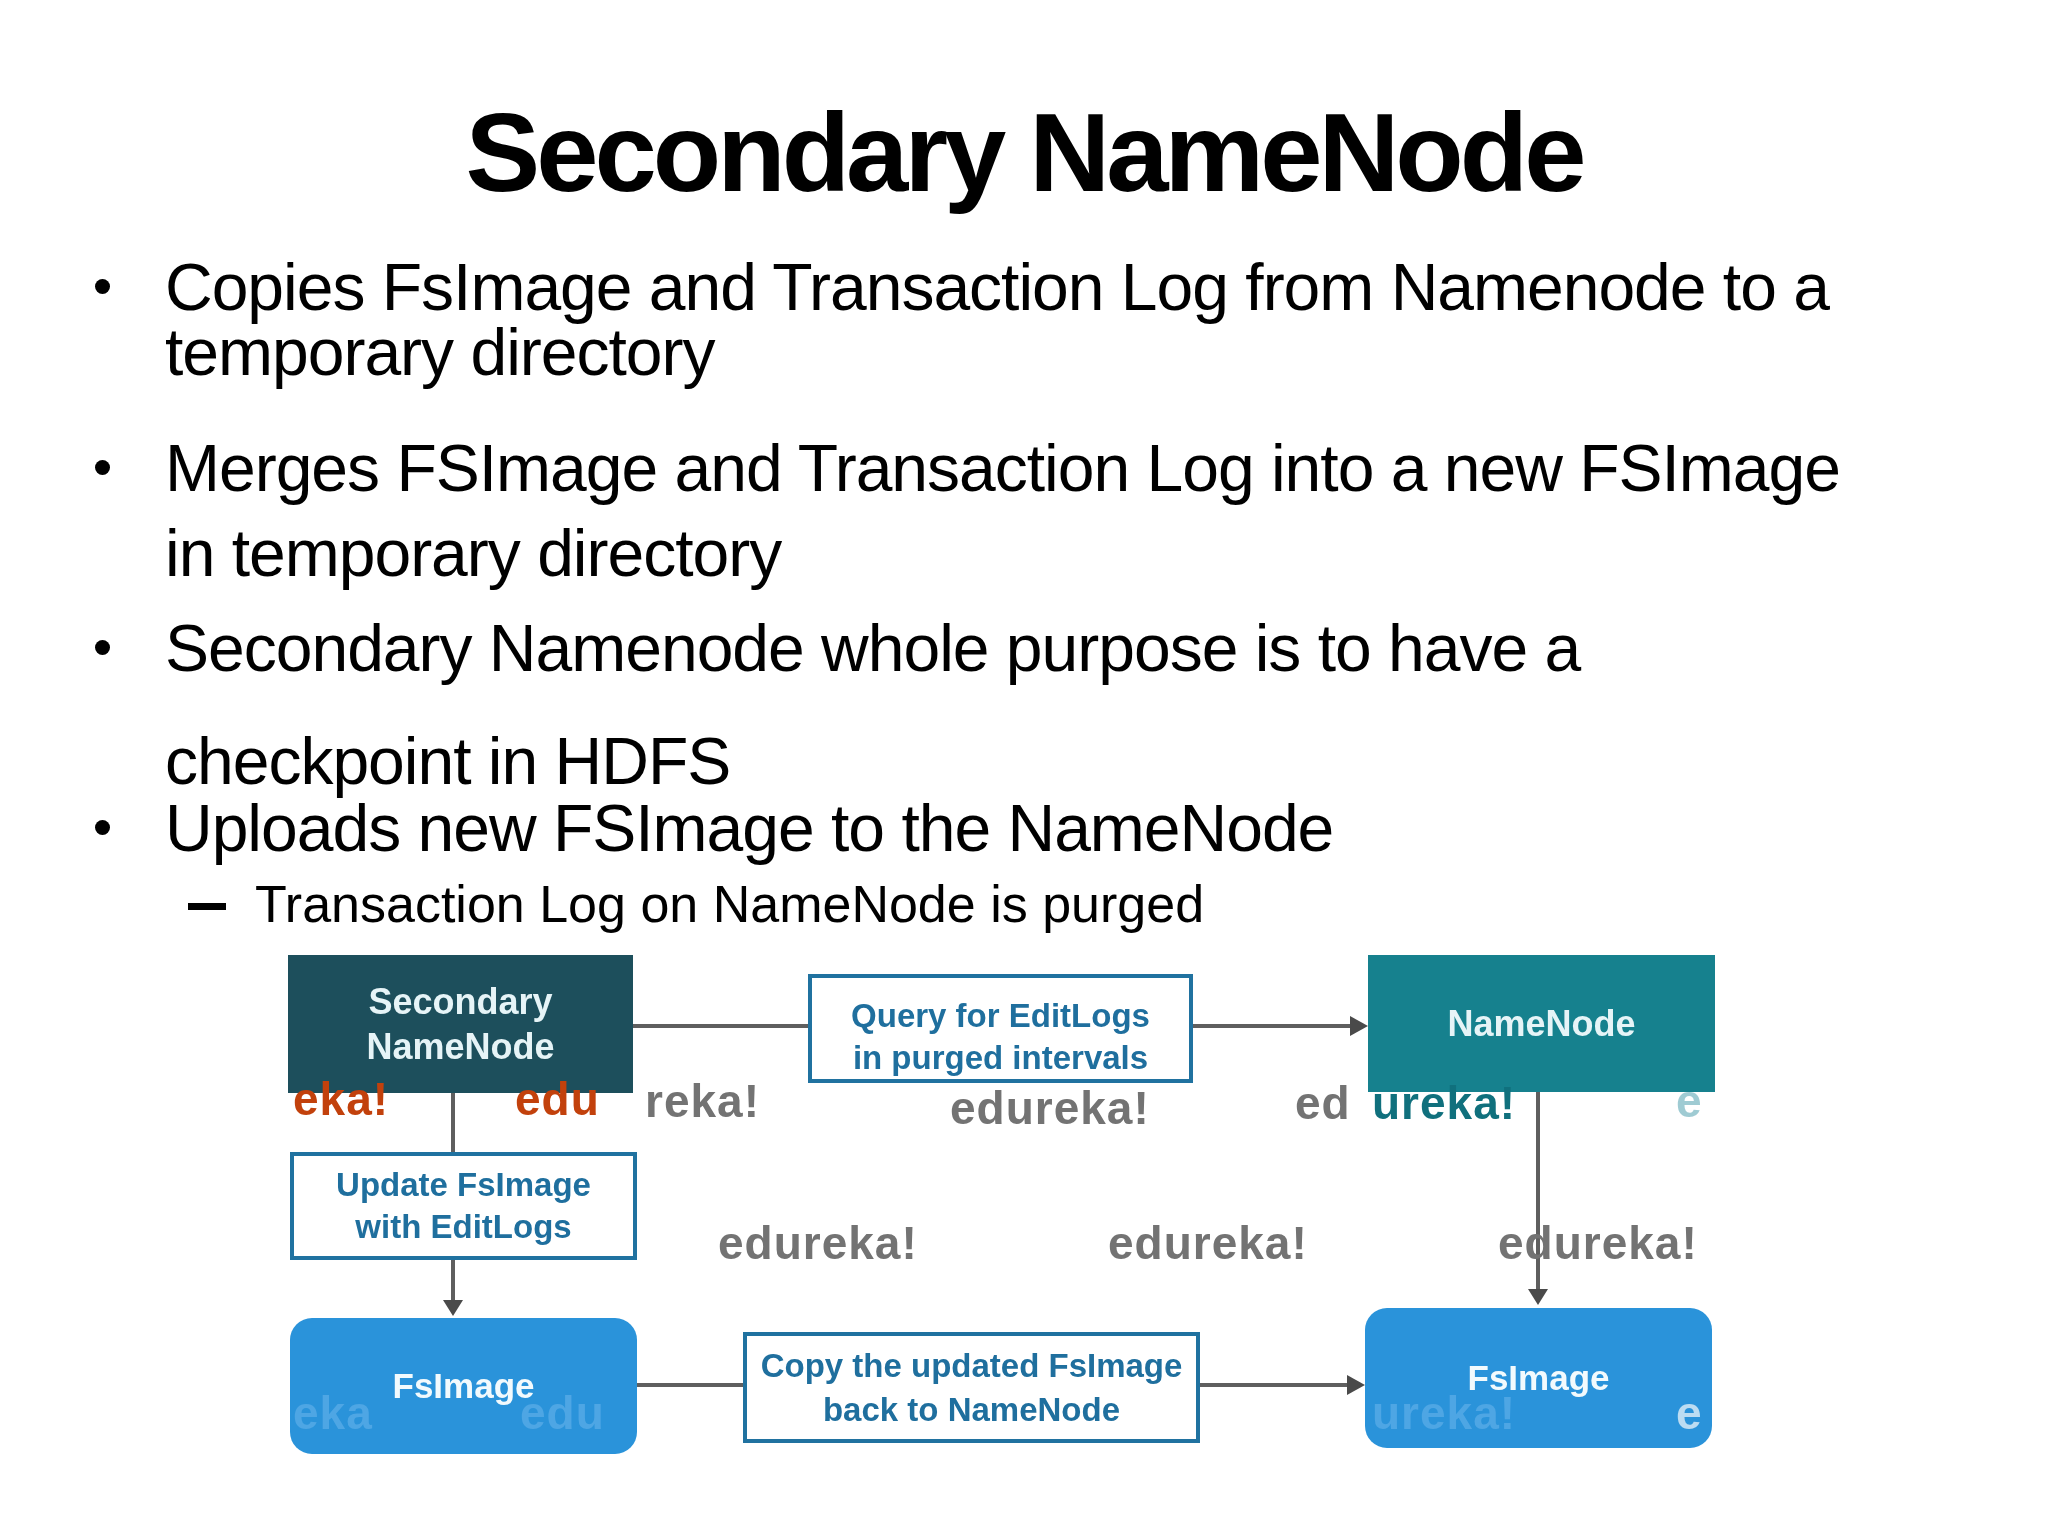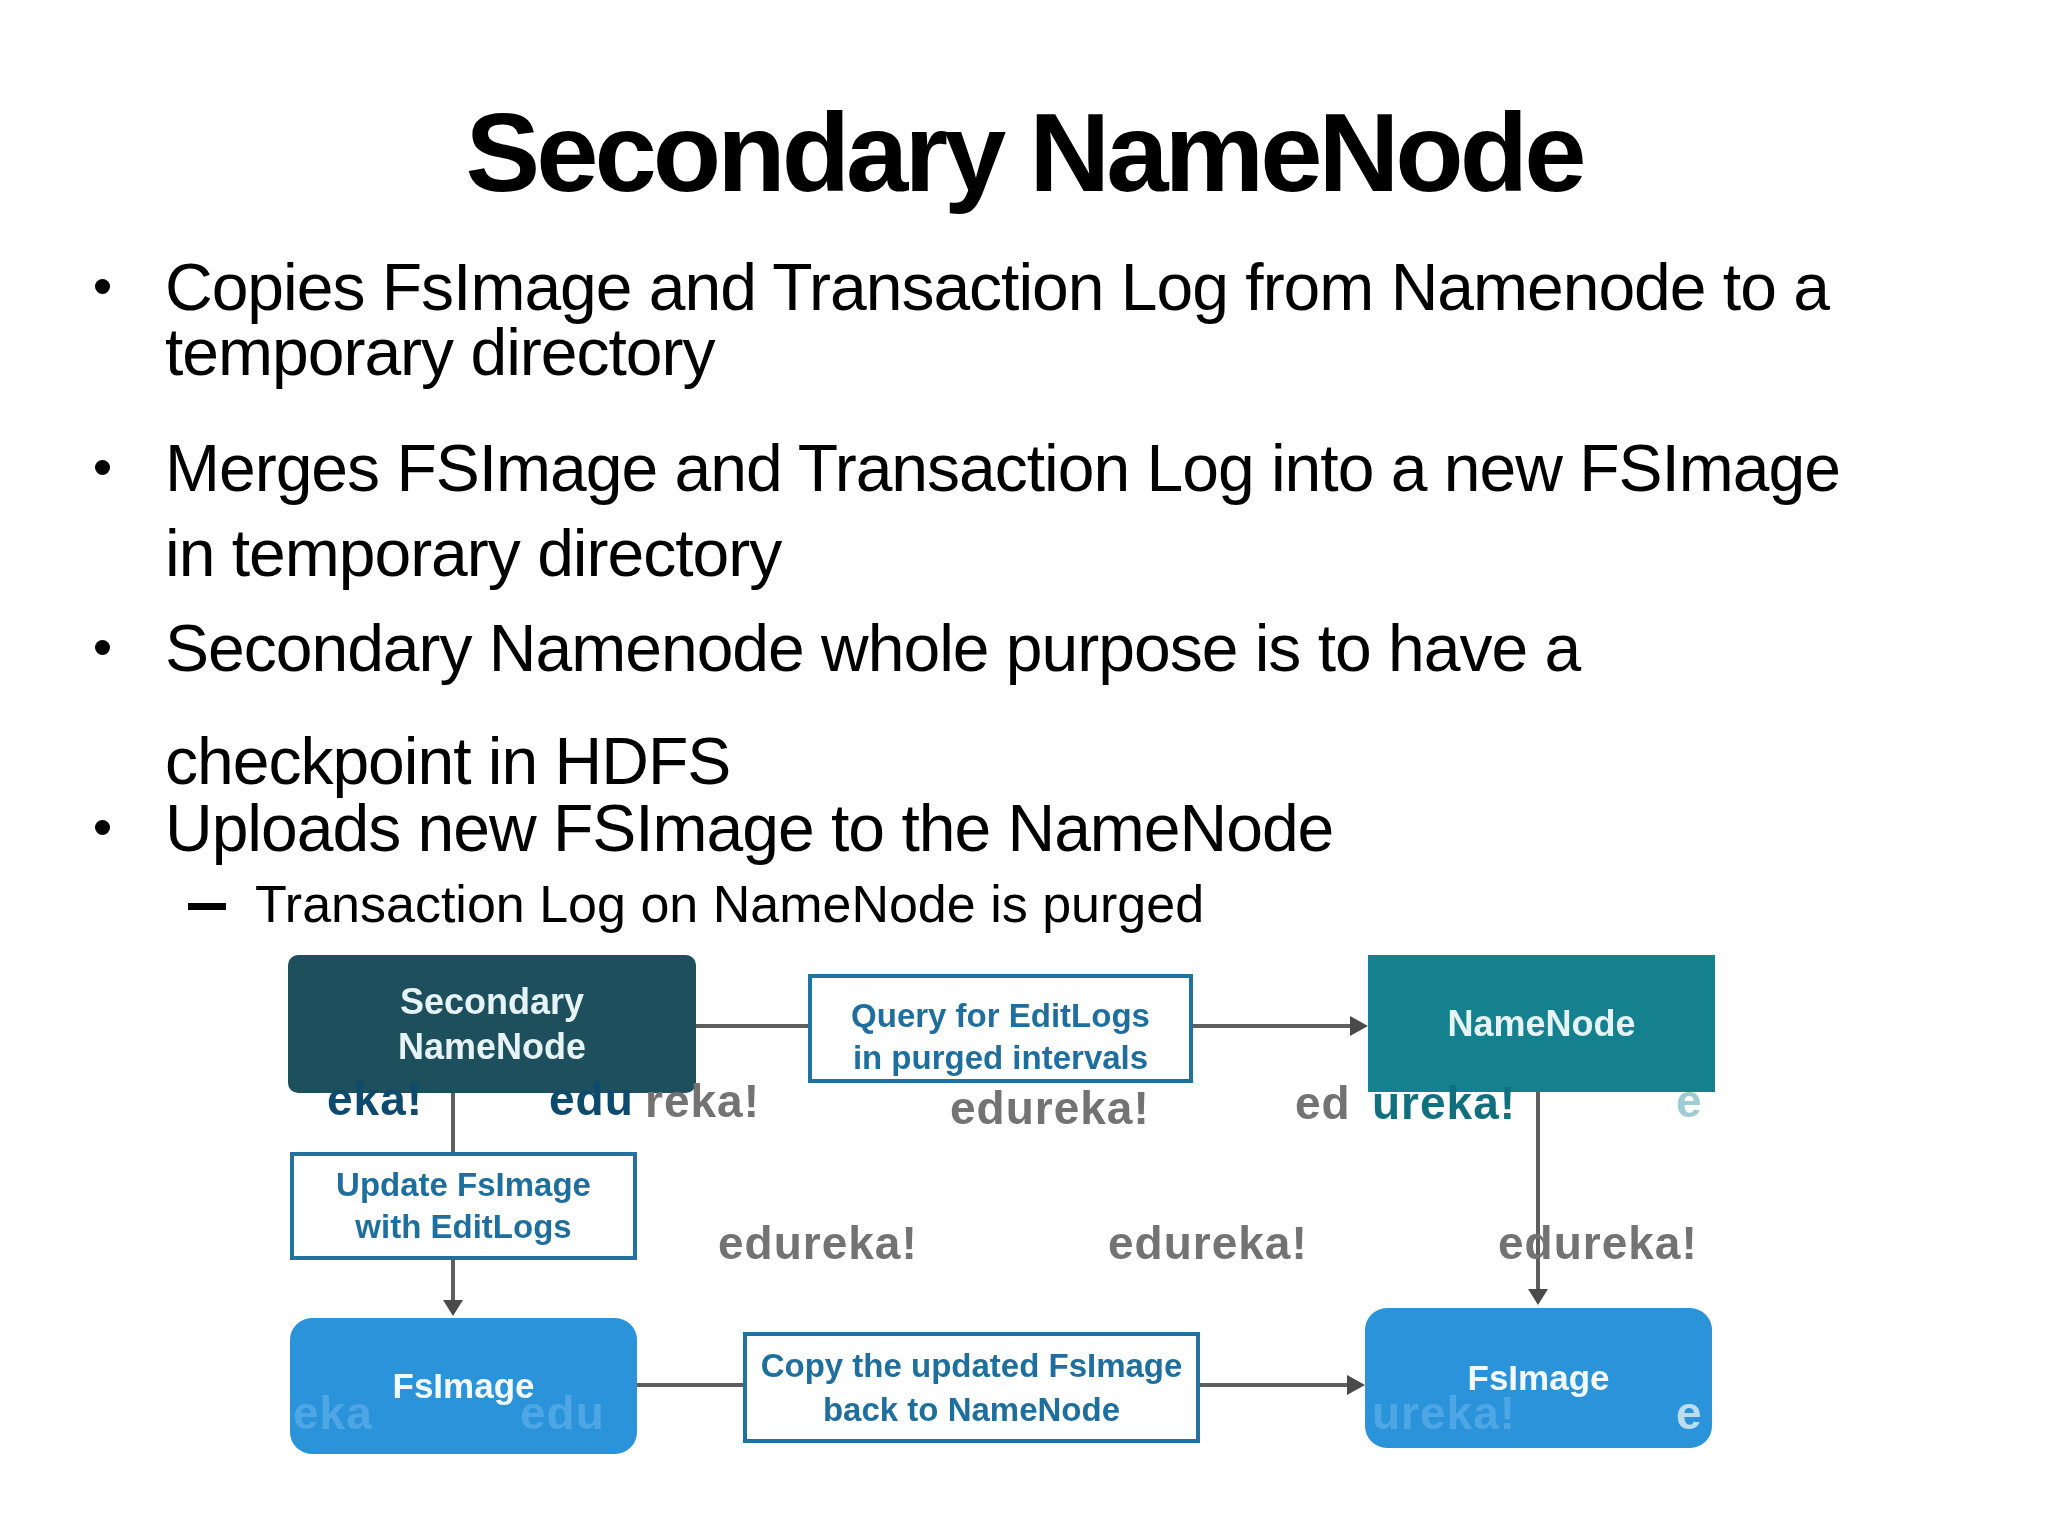--- a/index.html
+++ b/index.html
@@ -24,38 +24,38 @@
   .bdot{
     position:absolute;left:95px;width:15px;height:15px;border-radius:50%;background:#000;
   }
   .subdash{
     position:absolute;left:188px;top:903px;width:38px;height:7px;background:#000;
   }
   
   .node{position:absolute;display:flex;flex-direction:column;align-items:center;justify-content:center;z-index:2;box-sizing:border-box;text-align:center;}
   .node .l{line-height:45px;}
   .fillbox{color:#e6f4f7;font-weight:bold;font-size:36px;}
-  .sec{left:288px;top:955px;width:408px;height:138px;background:#1d4f5c;border-radius:10px;}
+  .sec{left:288px;top:955px;width:345px;height:138px;background:#1d4f5c;}
   .nn{left:1368px;top:955px;width:347px;height:137px;background:#16818e;}
   .fsb{background:#2a93da;border-radius:22px;color:#f2fafd;font-weight:bold;font-size:35px;}
   .fsl{left:290px;top:1318px;width:347px;height:136px;}
   .fsr{left:1365px;top:1308px;width:347px;height:140px;}
   .wbox{background:#ffffff;border:4px solid #2072a0;color:#1f6f9e;font-weight:bold;font-size:33px;}
   .wbox .l{line-height:42px;}
   .qry{left:808px;top:974px;width:385px;height:109px;justify-content:flex-end;}
   .upd{left:290px;top:1152px;width:347px;height:108px;}
   .cpy{left:743px;top:1332px;width:457px;height:111px;}
   
   .conn{position:absolute;background:#5f5f5f;z-index:1;}
   .arrow-right{position:absolute;width:0;height:0;border-top:10px solid transparent;border-bottom:10px solid transparent;border-left:18px solid #4a4a4a;z-index:1;}
   .arrow-down{position:absolute;width:0;height:0;border-left:10px solid transparent;border-right:10px solid transparent;border-top:16px solid #4a4a4a;z-index:1;}
   
   .wm{position:absolute;z-index:3;font-size:46px;font-weight:bold;letter-spacing:1px;line-height:1;white-space:nowrap;pointer-events:none;}
   .wm-gray{color:#737373;}
-  .wm-dark{color:#0c4a6e;margin-left:34px;}
+  .wm-dark{color:#c2410c;}
   .wm-teal{color:#10707d;}
   .wm-blue{color:#4ea6e4;}
   .wm-pale{color:#9fcbd3;}
   .wm-paleblue{color:#bcdcf2;}
 </style>
 </head>
 <body>
 
 <div class="slide">
 

